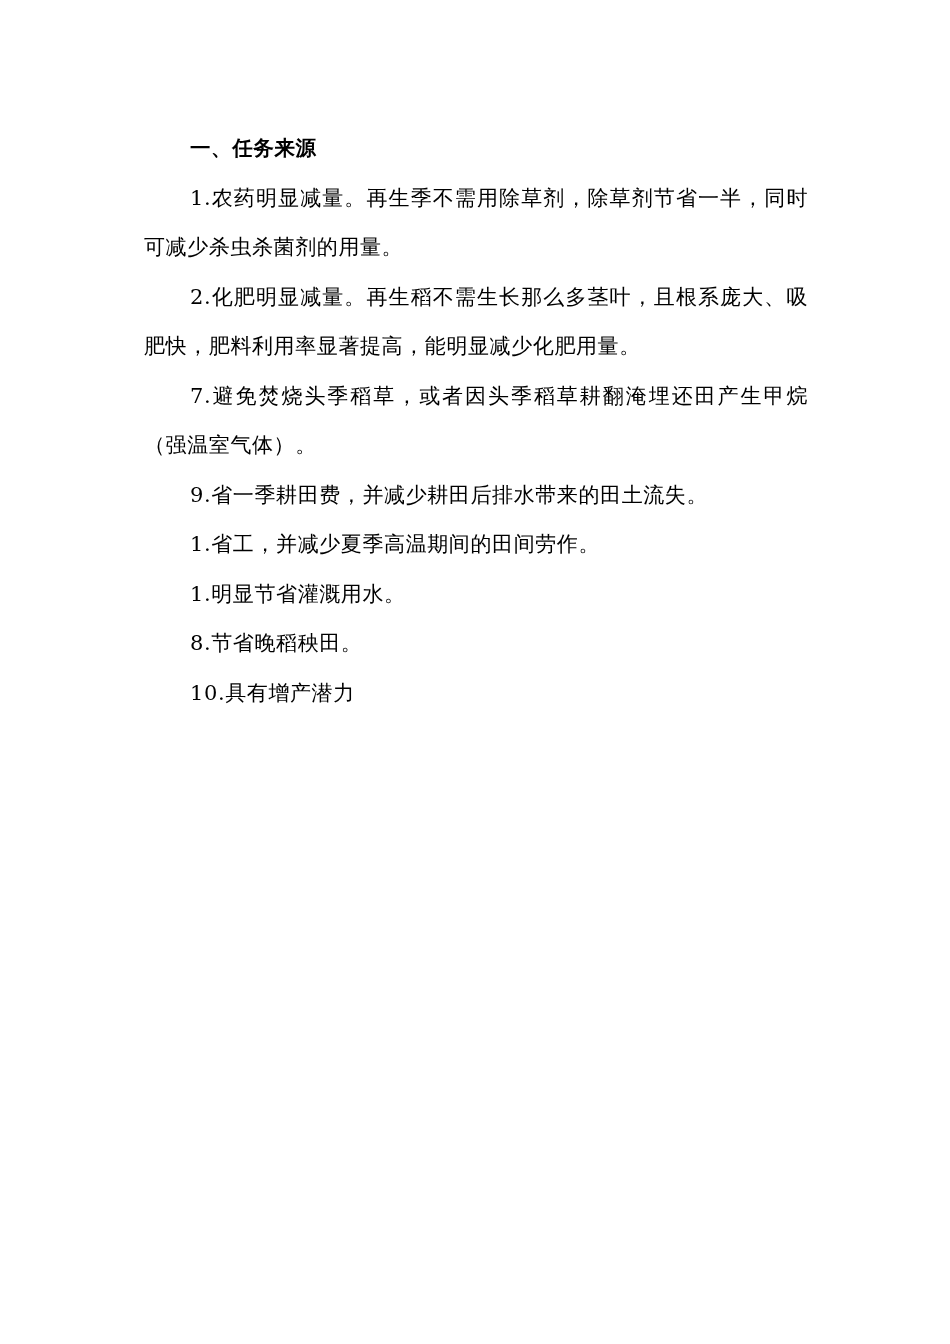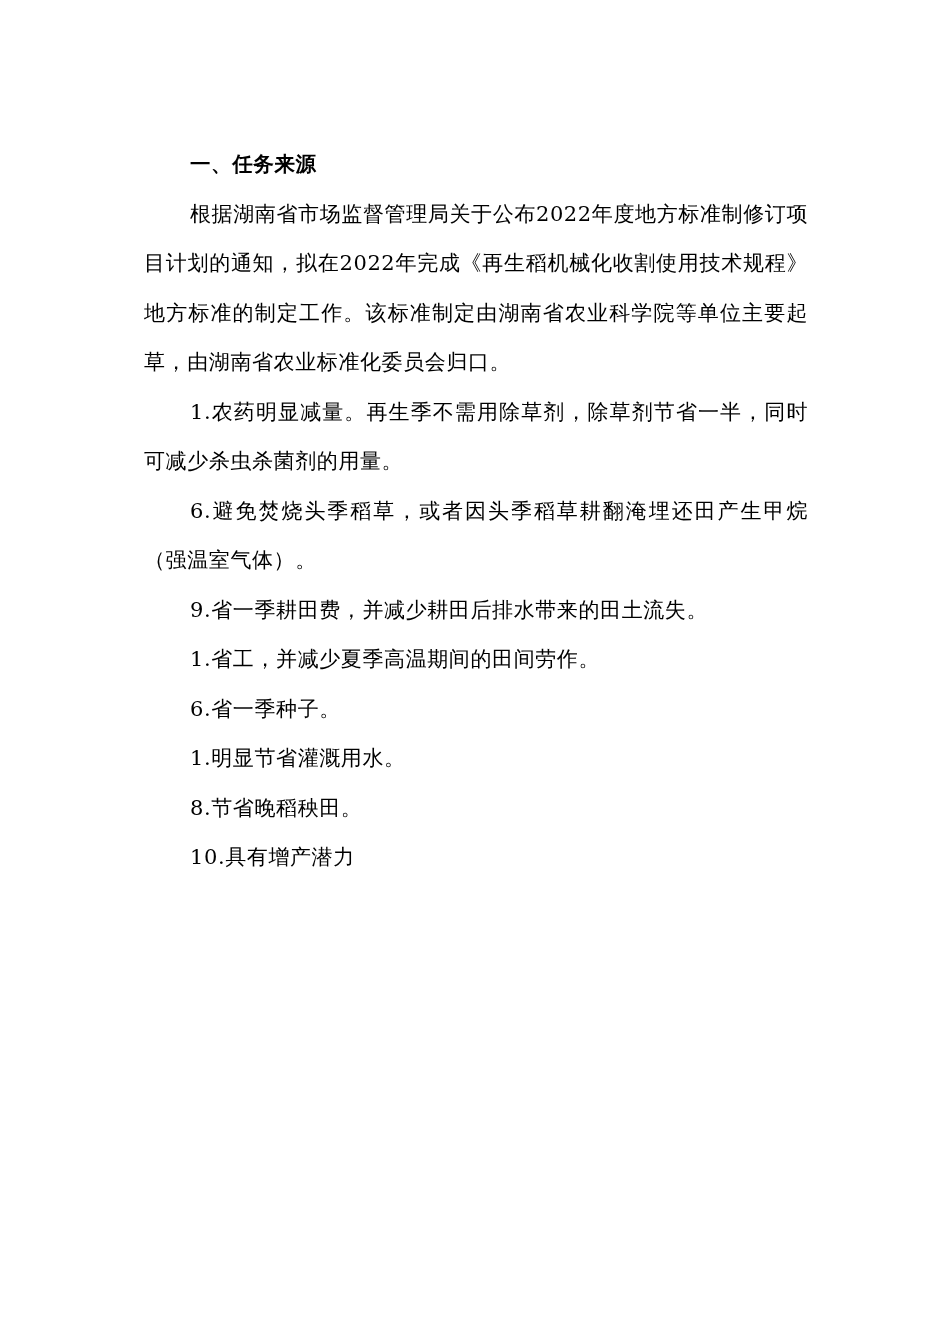--- a/index.html
+++ b/index.html
@@ -1,31 +1,30 @@
 <!DOCTYPE html>
 <html><head>
   <meta charset="utf-8">
   <style>
     html, body { margin: 0; padding: 0; background: #ffffff; }
     body { width: 950px; height: 1344px; position: relative; overflow: hidden; color: #000; }
     .page {
-      position: absolute; left: 144px; top: 140px; width: 664px;
+      position: absolute; left: 144px; top: 124px; width: 664px;
       font-family: "DejaVu Serif", "Liberation Serif", serif;
       font-size: 21px; line-height: 49.5px; letter-spacing: 0.6px;
     }
     .heading { font-family: "DejaVu Sans", "Liberation Sans", sans-serif; font-weight: bold; text-indent: 46px; margin: 0; font-size: 20.5px; }
     .para { margin: 0; text-indent: 46px; text-align: justify; text-align-last: left; }
   </style>
 </head>
 <body>
 
 <div class="page">
   <p class="heading">一、任务来源</p>
-  <p class="para">根据湖南省市场监督管理局关于公布2022年度地方标准制修订项目计划的通知，拟在2022年完成《再生稻机械化收割使用技术规程》地方标准的制定工作。该标准制定由湖南省农业科学院等单位主要起草，由湖南省农业标准化委员会归口。</p>
   <p class="para">1.农药明显减量。再生季不需用除草剂，除草剂节省一半，同时可减少杀虫杀菌剂的用量。</p>
-  <p class="para">6.避免焚烧头季稻草，或者因头季稻草耕翻淹埋还田产生甲烷（强温室气体）。</p>
+  <p class="para">2.化肥明显减量。再生稻不需生长那么多茎叶，且根系庞大、吸肥快，肥料利用率显著提高，能明显减少化肥用量。</p>
+  <p class="para">7.避免焚烧头季稻草，或者因头季稻草耕翻淹埋还田产生甲烷（强温室气体）。</p>
   <p class="para">9.省一季耕田费，并减少耕田后排水带来的田土流失。</p>
   <p class="para">1.省工，并减少夏季高温期间的田间劳作。</p>
-  <p class="para">6.省一季种子。</p>
   <p class="para">1.明显节省灌溉用水。</p>
   <p class="para">8.节省晚稻秧田。</p>
   <p class="para">10.具有增产潜力</p>
 </div>
 
 </body></html>

